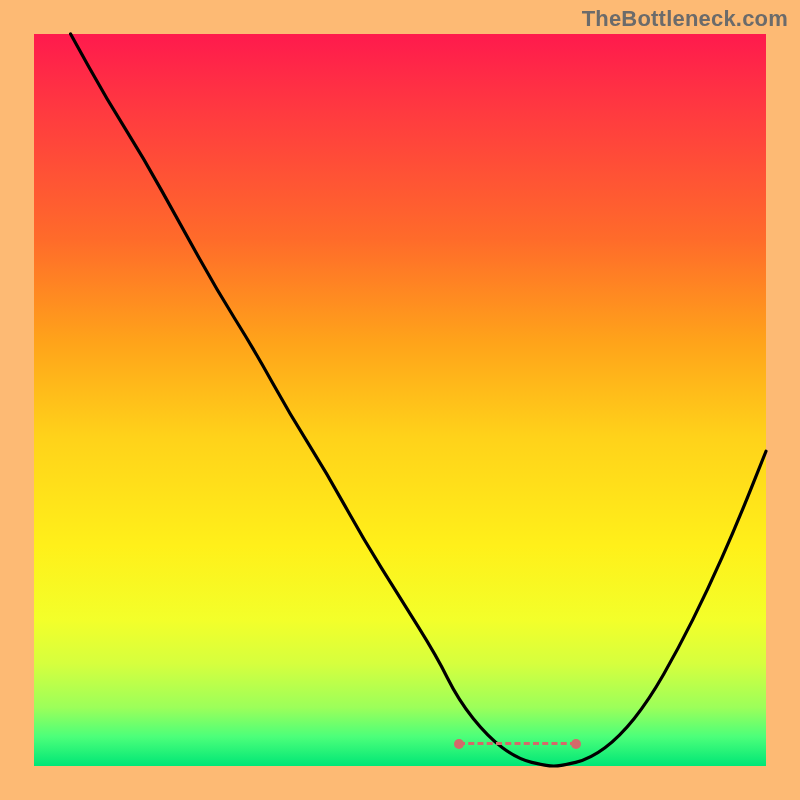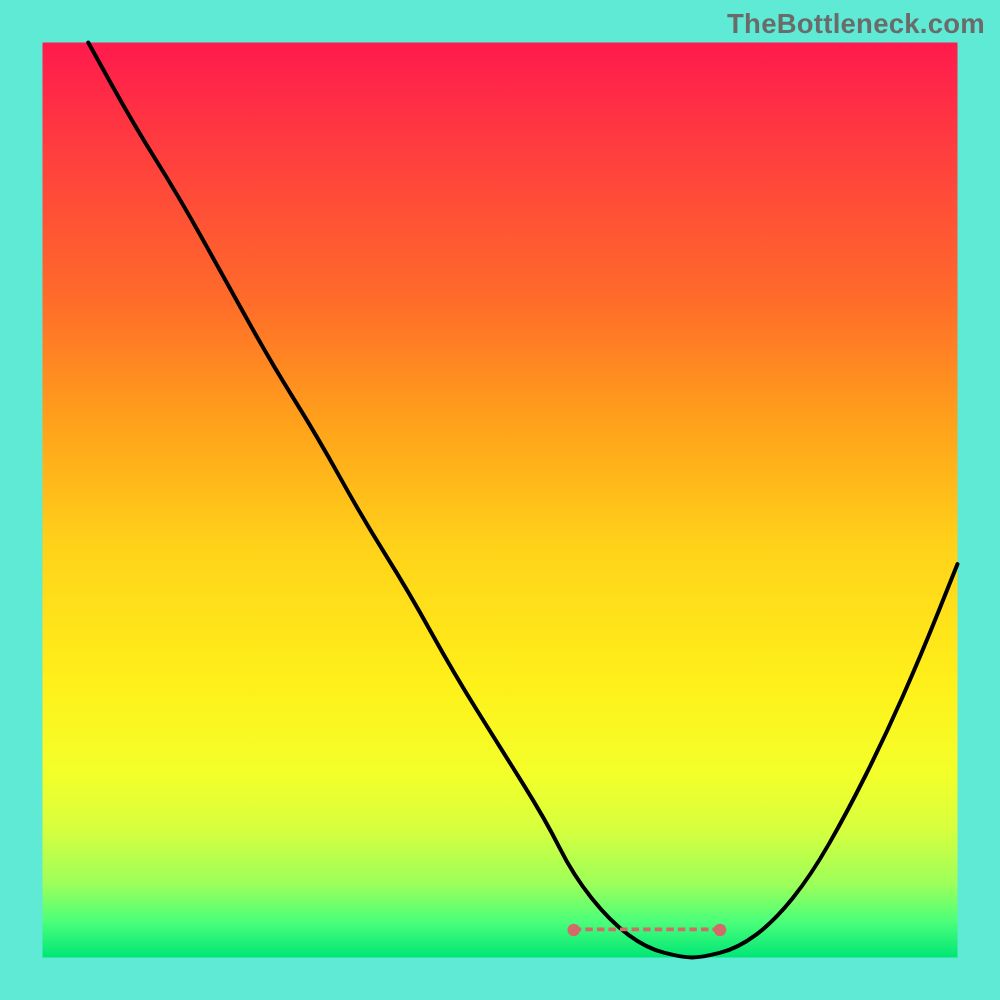--- a/index.html
+++ b/index.html
@@ -7,21 +7,21 @@
     padding: 0;
     width: 800px;
     height: 800px;
     background: #000;
     overflow: hidden;
   }
   .frame {
     position: relative;
     width: 800px;
     height: 800px;
-    background: #5eead4;
+    background: #fdba74;
   }
   .plot {
     position: absolute;
     left: 34px;
     top: 34px;
     width: 732px;
     height: 732px;
     background: linear-gradient(to bottom,
       #ff1a4d 0%,
       #ff3e3e 12%,

